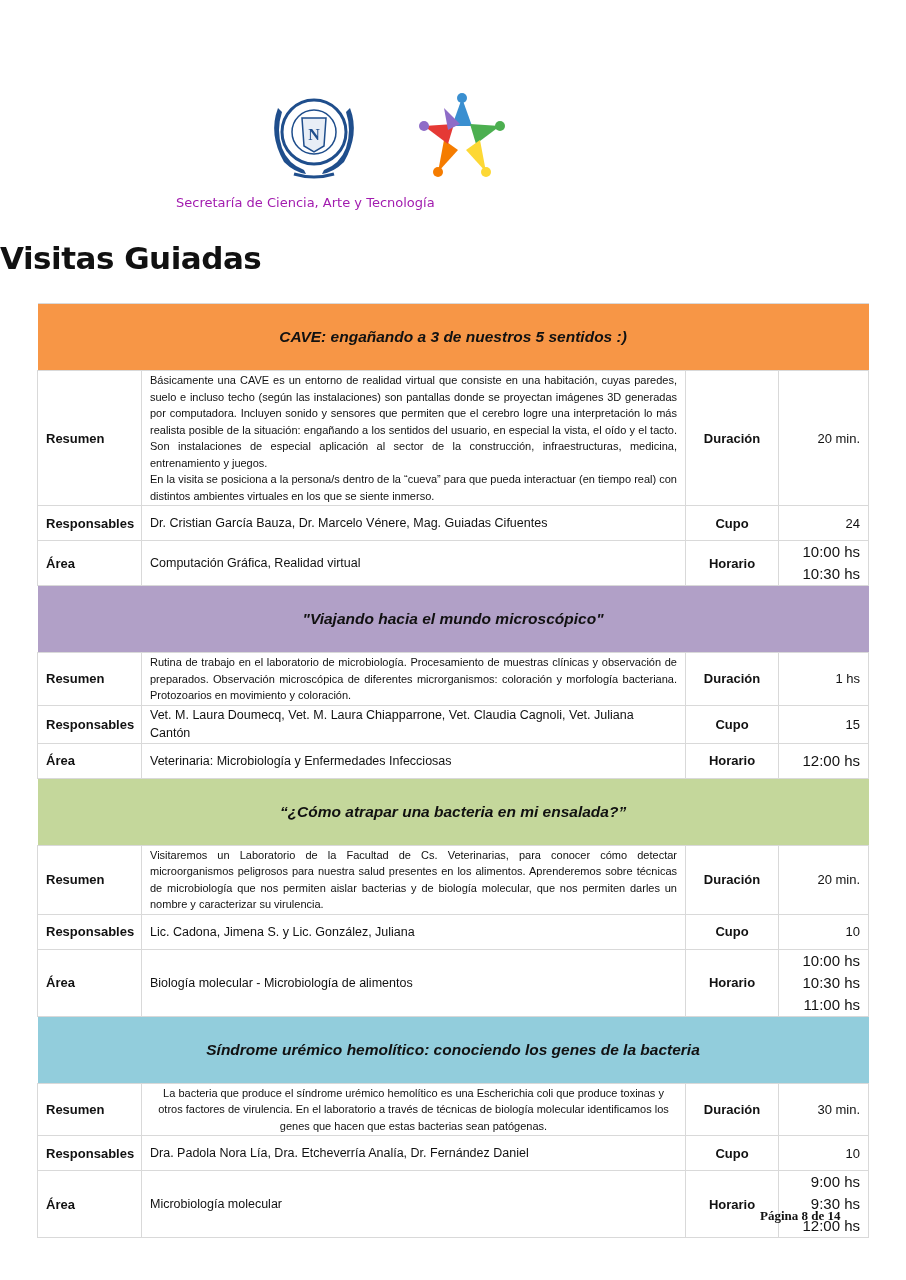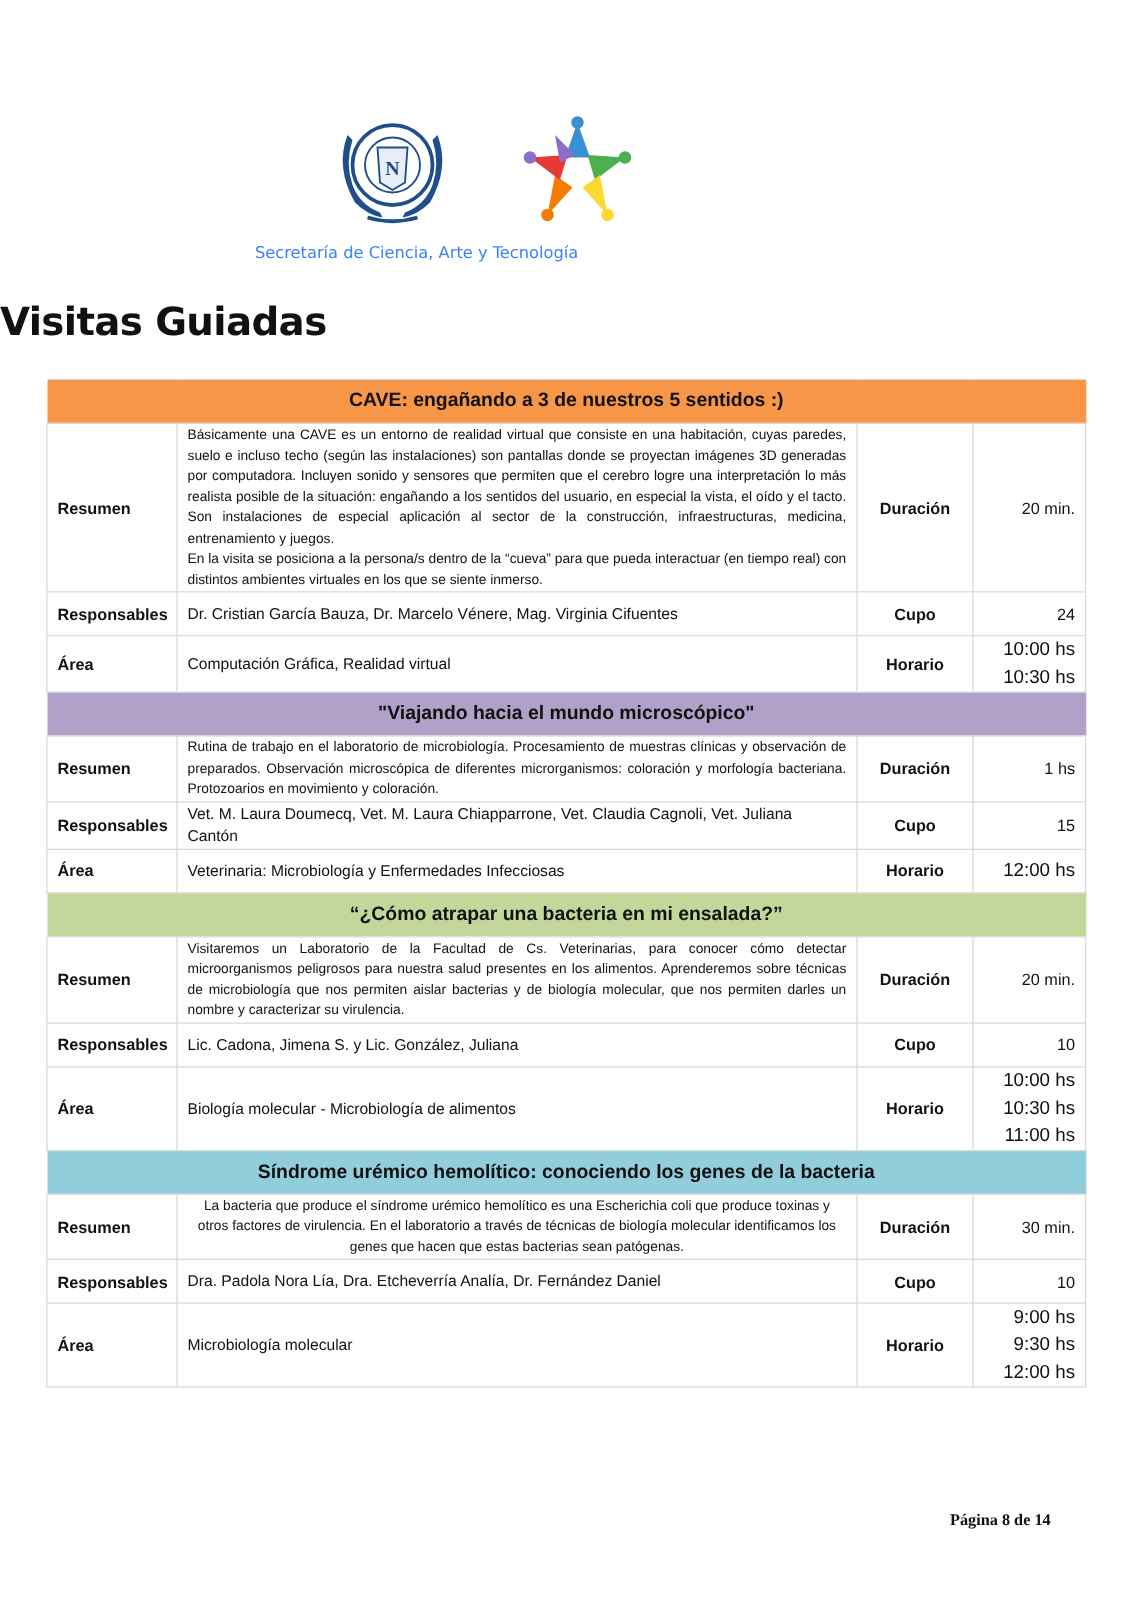--- a/index.html
+++ b/index.html
@@ -9,36 +9,36 @@
   }
   .logos { position: absolute; top: 88px; left: 264px; width: 400px; height: 100px; }
   .logo-univ { position: absolute; left: 0; top: 0; width: 100px; height: 92px; }
   .logo-semana { position: absolute; left: 150px; top: 2px; width: 210px; height: 100px; }
   .semana-text {
     position: absolute; left: 100px; top: 20px; font-weight: bold; font-size: 11.5px; line-height: 13px;
     color: #555; font-family: "Liberation Sans", sans-serif;
   }
   .c-green { color: #4caf50; } .c-blue { color: #3a8fd0; } .c-purple { color: #7e57c2; }
   .secretaria {
-    position: absolute; top: 195px; left: 176px; font-size: 14px; color: #3b82f6;
-    font-family: "DejaVu Sans", sans-serif; font-size: 13px; margin-left: 28px;
+    position: absolute; top: 195px; left: 176px; font-size: 14px; color: #a21caf;
+    font-family: "DejaVu Sans", sans-serif; font-size: 13px;
   }
   .title {
     position: absolute; top: 240px; left: 0; width: 906px; 
     font-size: 31px; font-weight: bold; font-family: "DejaVu Sans", sans-serif; letter-spacing: -0.5px;
   }
   table.visits {
     position: absolute; top: 303px; left: 37px; width: 831px; border-collapse: collapse;
     table-layout: fixed; font-family: "Liberation Sans", sans-serif;
   }
   table.visits td { border: 1px solid #d9d9d9; padding: 0 8px; vertical-align: middle; }
   col.c1 { width: 104px; } col.c2 { width: 544px; } col.c3 { width: 93px; } col.c4 { width: 90px; }
   tr.hdr td {
-    text-align: center; font-weight: bold; font-size: 15.5px; height: 34px; padding: 0;
-    border-left: none; border-right: none;
+    text-align: center; font-weight: bold; font-size: 15.5px; height: 34px; padding: 16px;
+    border-left: none; border-right: none; font-style: italic;
   }
   .lbl { font-weight: bold; font-size: 13px; }
   .key { font-weight: bold; font-size: 13px; text-align: center; }
   .val { text-align: right; font-size: 13px; }
   .val.big { font-size: 15px; line-height: 22px; }
   .desc { font-size: 12.5px; }
   .desc.sm { font-size: 11px; line-height: 16.5px; text-align: justify; padding-top: 1px; padding-bottom: 1px; }
   .last-row td { border-bottom: 1px solid #777; }
   .footer {
     position: absolute; top: 1208px; left: 760px; font-family: "Liberation Serif", serif;
@@ -97,21 +97,21 @@
   <tr>
     <td class="lbl">Resumen</td>
     <td class="desc sm">
       <span>Básicamente una CAVE es un entorno de realidad virtual que consiste en una habitación, cuyas paredes, suelo e incluso techo (según las instalaciones) son pantallas donde se proyectan imágenes 3D generadas por computadora. Incluyen sonido y sensores que permiten que el cerebro logre una interpretación lo más realista posible de la situación: engañando a los sentidos del usuario, en especial la vista, el oído y el tacto. Son instalaciones de especial aplicación al sector de la construcción, infraestructuras, medicina, entrenamiento y juegos.</span><br><span>En la visita se posiciona a la persona/s dentro de la “cueva” para que pueda interactuar (en tiempo real) con distintos ambientes virtuales en los que se siente inmerso.</span>
     </td>
     <td class="key">Duración</td>
     <td class="val">20 min.</td>
   </tr>
   <tr style="height:35px">
     <td class="lbl">Responsables</td>
-    <td class="desc">Dr. Cristian García Bauza, Dr. Marcelo Vénere, Mag. Virginia Cifuentes</td>
+    <td class="desc">Dr. Cristian García Bauza, Dr. Marcelo Vénere, Mag. Guiadas Cifuentes</td>
     <td class="key">Cupo</td>
     <td class="val">24</td>
   </tr>
   <tr style="height:45px">
     <td class="lbl">Área</td>
     <td class="desc">Computación Gráfica, Realidad virtual</td>
     <td class="key">Horario</td>
     <td class="val big">
       <div>10:00 hs</div>
           <div>10:30 hs</div>

